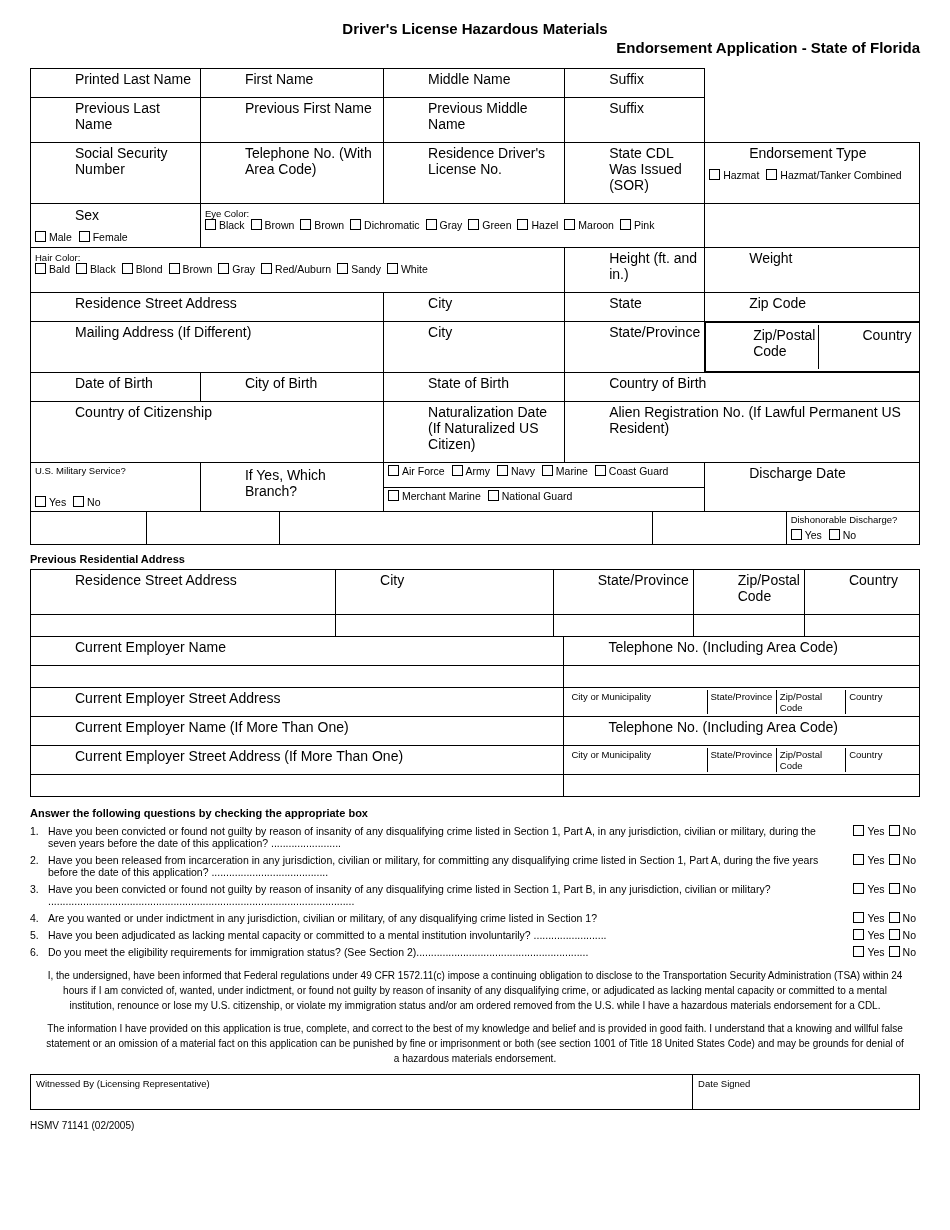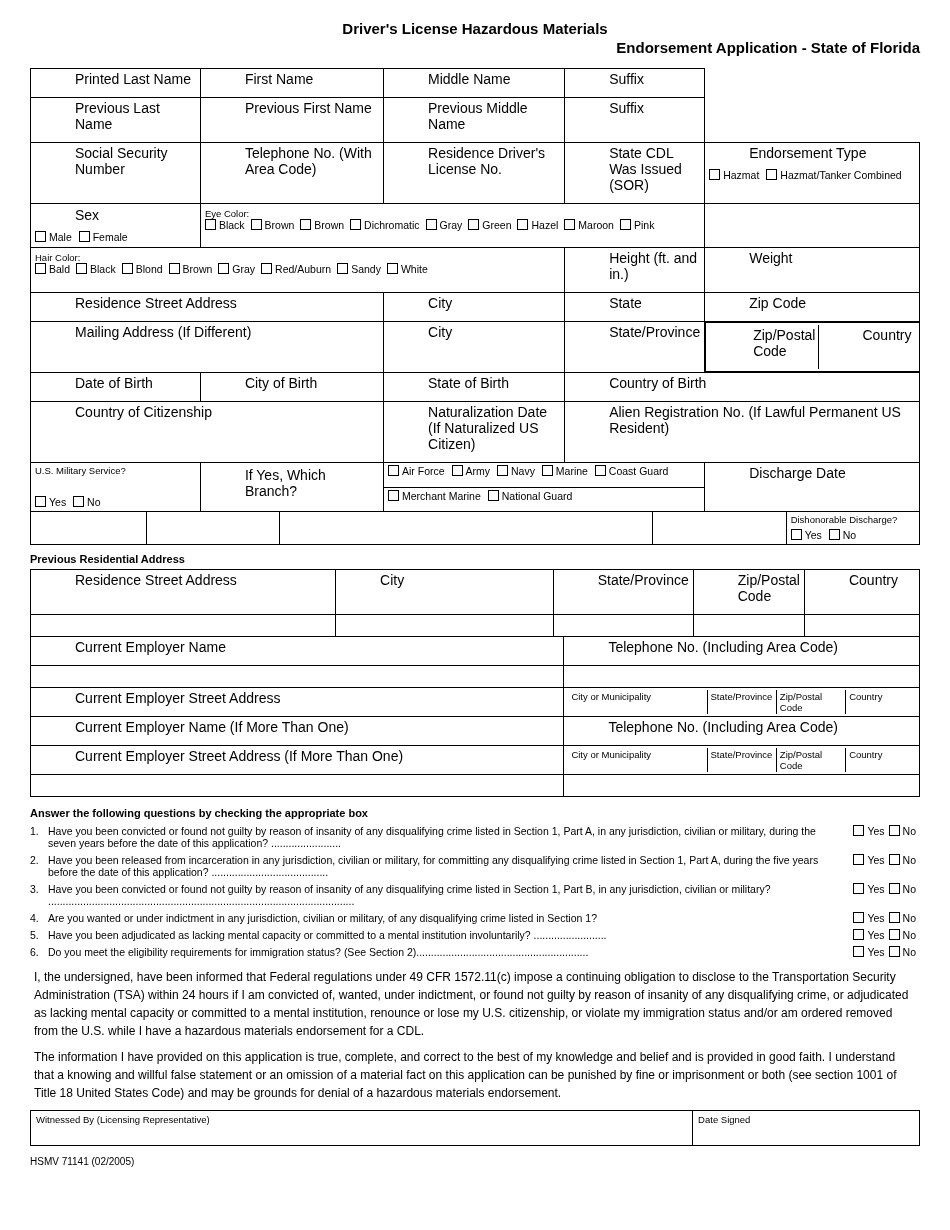--- a/index.html
+++ b/index.html
@@ -76,23 +76,24 @@
     .question-text {
       flex: 1;
     }
     .question-yesno {
       display: flex;
       align-items: center;
       min-width: 80px;
       justify-content: flex-end;
     }
     .disclosure-text {
-      font-size: 12px;
-      margin: 8px 4px;
+      font-size: 10px;
+      margin: 8px 16px;
       line-height: 1.5;
+      text-align: center;
     }
     .sig-table {
       width: 100%;
       border-collapse: collapse;
       margin-top: 8px;
     }
     .sig-table td {
       border: 1px solid #000;
       padding: 3px 5px;
       height: 35px;

